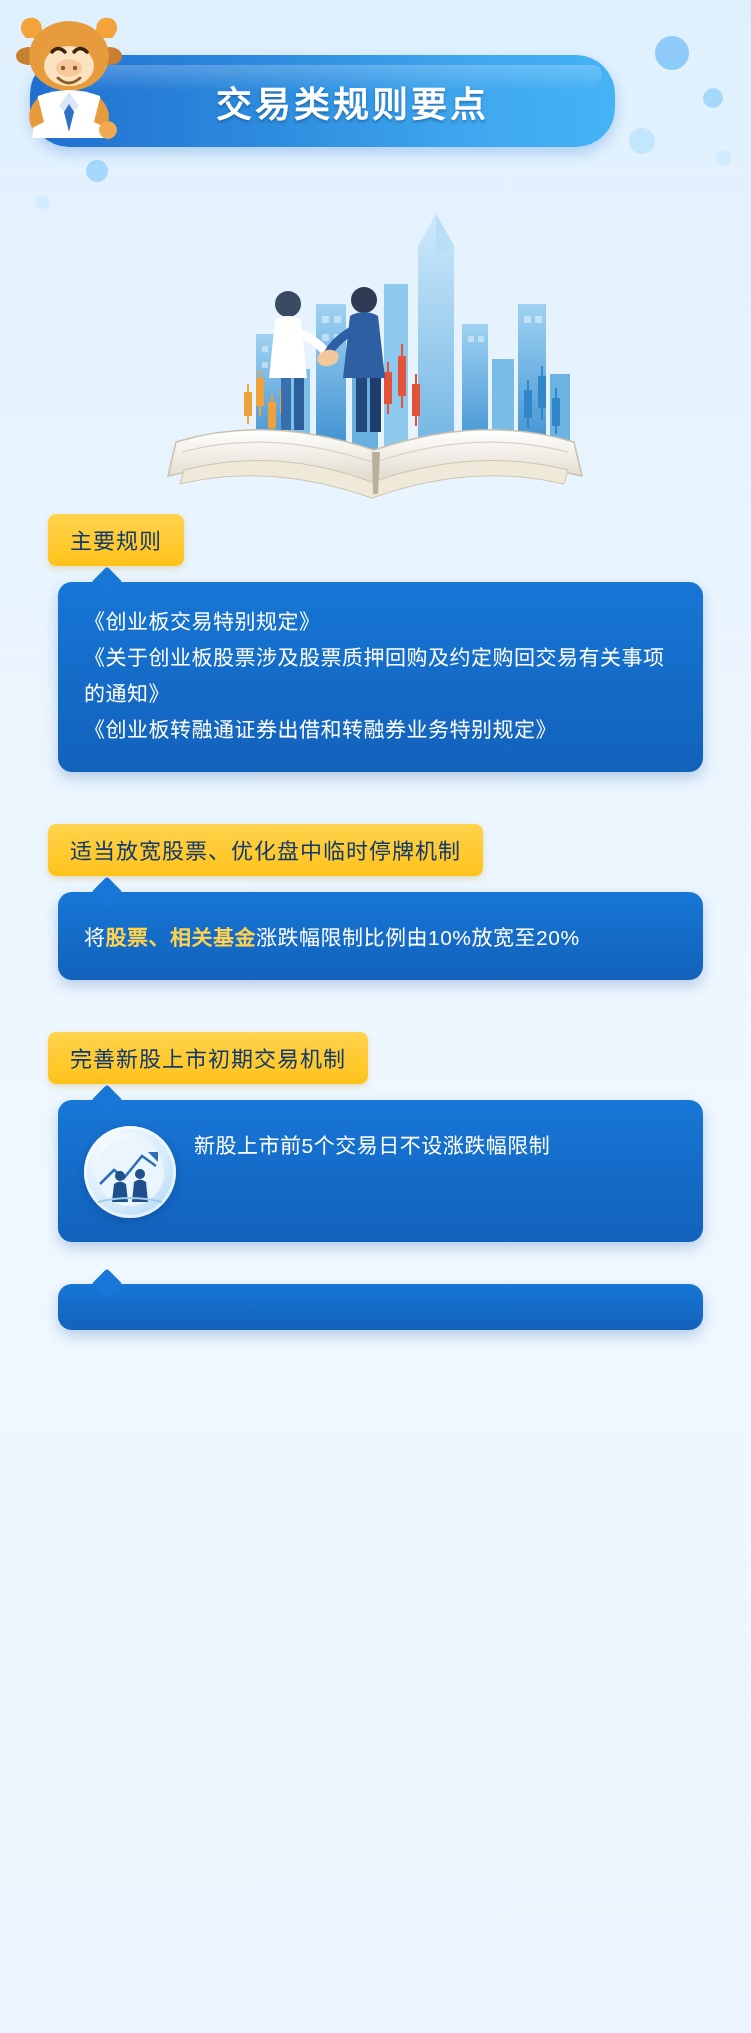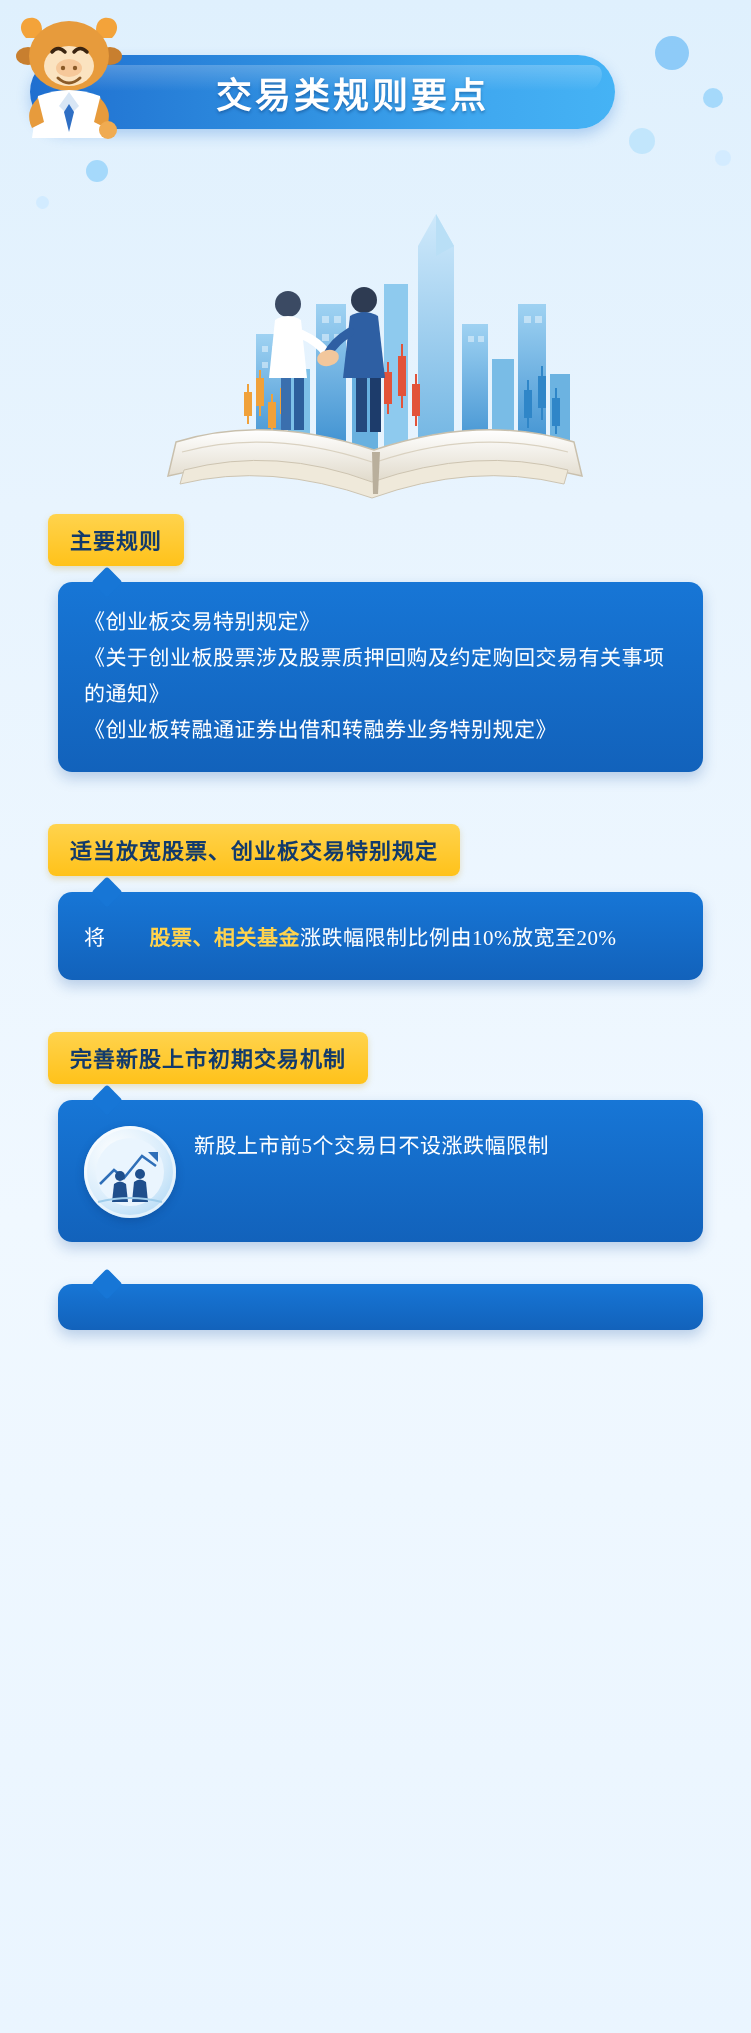--- a/index.html
+++ b/index.html
@@ -26,21 +26,21 @@
   
   .header {
     position: relative;
     height: 178px;
   }
   .title-bar {
     position: absolute;
     left: 30px;
     top: 55px;
     width: 585px;
-    height: 74px;
+    height: 92px;
     border-radius: 39px;
     background: linear-gradient(90deg, #1f6fd0 0%, #2f8fe0 45%, #3fa7ef 75%, #45b3f5 100%);
     box-shadow: 0 6px 14px rgba(31,111,208,.28);
   }
   .title-bar::after {
     content: "";
     position: absolute;
     left: 12px; top: 10px;
     width: 560px; height: 26px;
     border-radius: 20px 20px 40px 40px;
@@ -74,21 +74,21 @@
     margin-top: 6px;
   }
   .hero svg { display: block; margin: 0 auto; }
 
   
   .pill {
     display: inline-block;
     background: linear-gradient(180deg, #ffd34d 0%, #ffc21a 100%);
     color: #123a6b;
     font-size: 22px;
-    font-weight: bold;
+    font-weight: normal;
     letter-spacing: 1px;
     padding: 9px 22px 11px;
     border-radius: 8px;
     box-shadow: 0 3px 6px rgba(200,150,20,.25);
   }
   .pill-wrap { margin: 0 0 16px 48px; }
 
   
   .card {
     position: relative;
@@ -105,41 +105,40 @@
     left: 38px; top: -11px;
     width: 22px; height: 22px;
     background: #1776d6;
     transform: rotate(45deg);
     border-radius: 3px;
   }
   .card p {
     font-size: 21px;
     line-height: 36px;
     letter-spacing: .5px;
-    font-family: Liberation Serif, serif;
   }
 
   .card-row {
     display: flex;
     align-items: flex-start;
     gap: 18px;
   }
   .thumb {
     flex: 0 0 auto;
     width: 92px; height: 92px;
     border-radius: 50%;
     background: radial-gradient(circle at 35% 30%, #ffffff 0%, #d8ecfb 55%, #9fd0f2 100%);
     box-shadow: inset 0 0 0 3px rgba(255,255,255,.55), 0 3px 8px rgba(10,50,110,.3);
     position: relative;
     overflow: hidden;
     margin-top: 4px;
   }
   .card-body { flex: 1 1 auto; padding-top: 6px; }
   .card-body p { font-size: 21px; line-height: 36px; }
-  .hl { color: #ffd34d; font-weight: bold; margin-left: 44px; }
+  .hl { color: #ffd34d; font-weight: bold; }
 
   .gap-lg { height: 52px; }
   .gap-md { height: 42px; }
 </style>
 </head>
 <body>
 
 <div class="bubble b1"></div>
 <div class="bubble b2"></div>
 <div class="bubble b3"></div>
@@ -301,21 +300,21 @@
 
 <div class="card">
   <p>《创业板交易特别规定》</p>
   <p>《关于创业板股票涉及股票质押回购及约定购回交易有关事项的通知》</p>
   <p>《创业板转融通证券出借和转融券业务特别规定》</p>
 </div>
 
 <div class="gap-lg"></div>
 
 <div class="pill-wrap">
-  <span class="pill">适当放宽股票、创业板交易特别规定</span>
+  <span class="pill">适当放宽股票、优化盘中临时停牌机制</span>
 </div>
 
 <div class="card">
   <div class="card-row">
     <div class="card-body">
       <p><span>将</span><span class="hl">股票、相关基金</span><span>涨跌幅限制比例由10%放宽至20%</span></p>
     </div>
   </div>
 </div>
 

